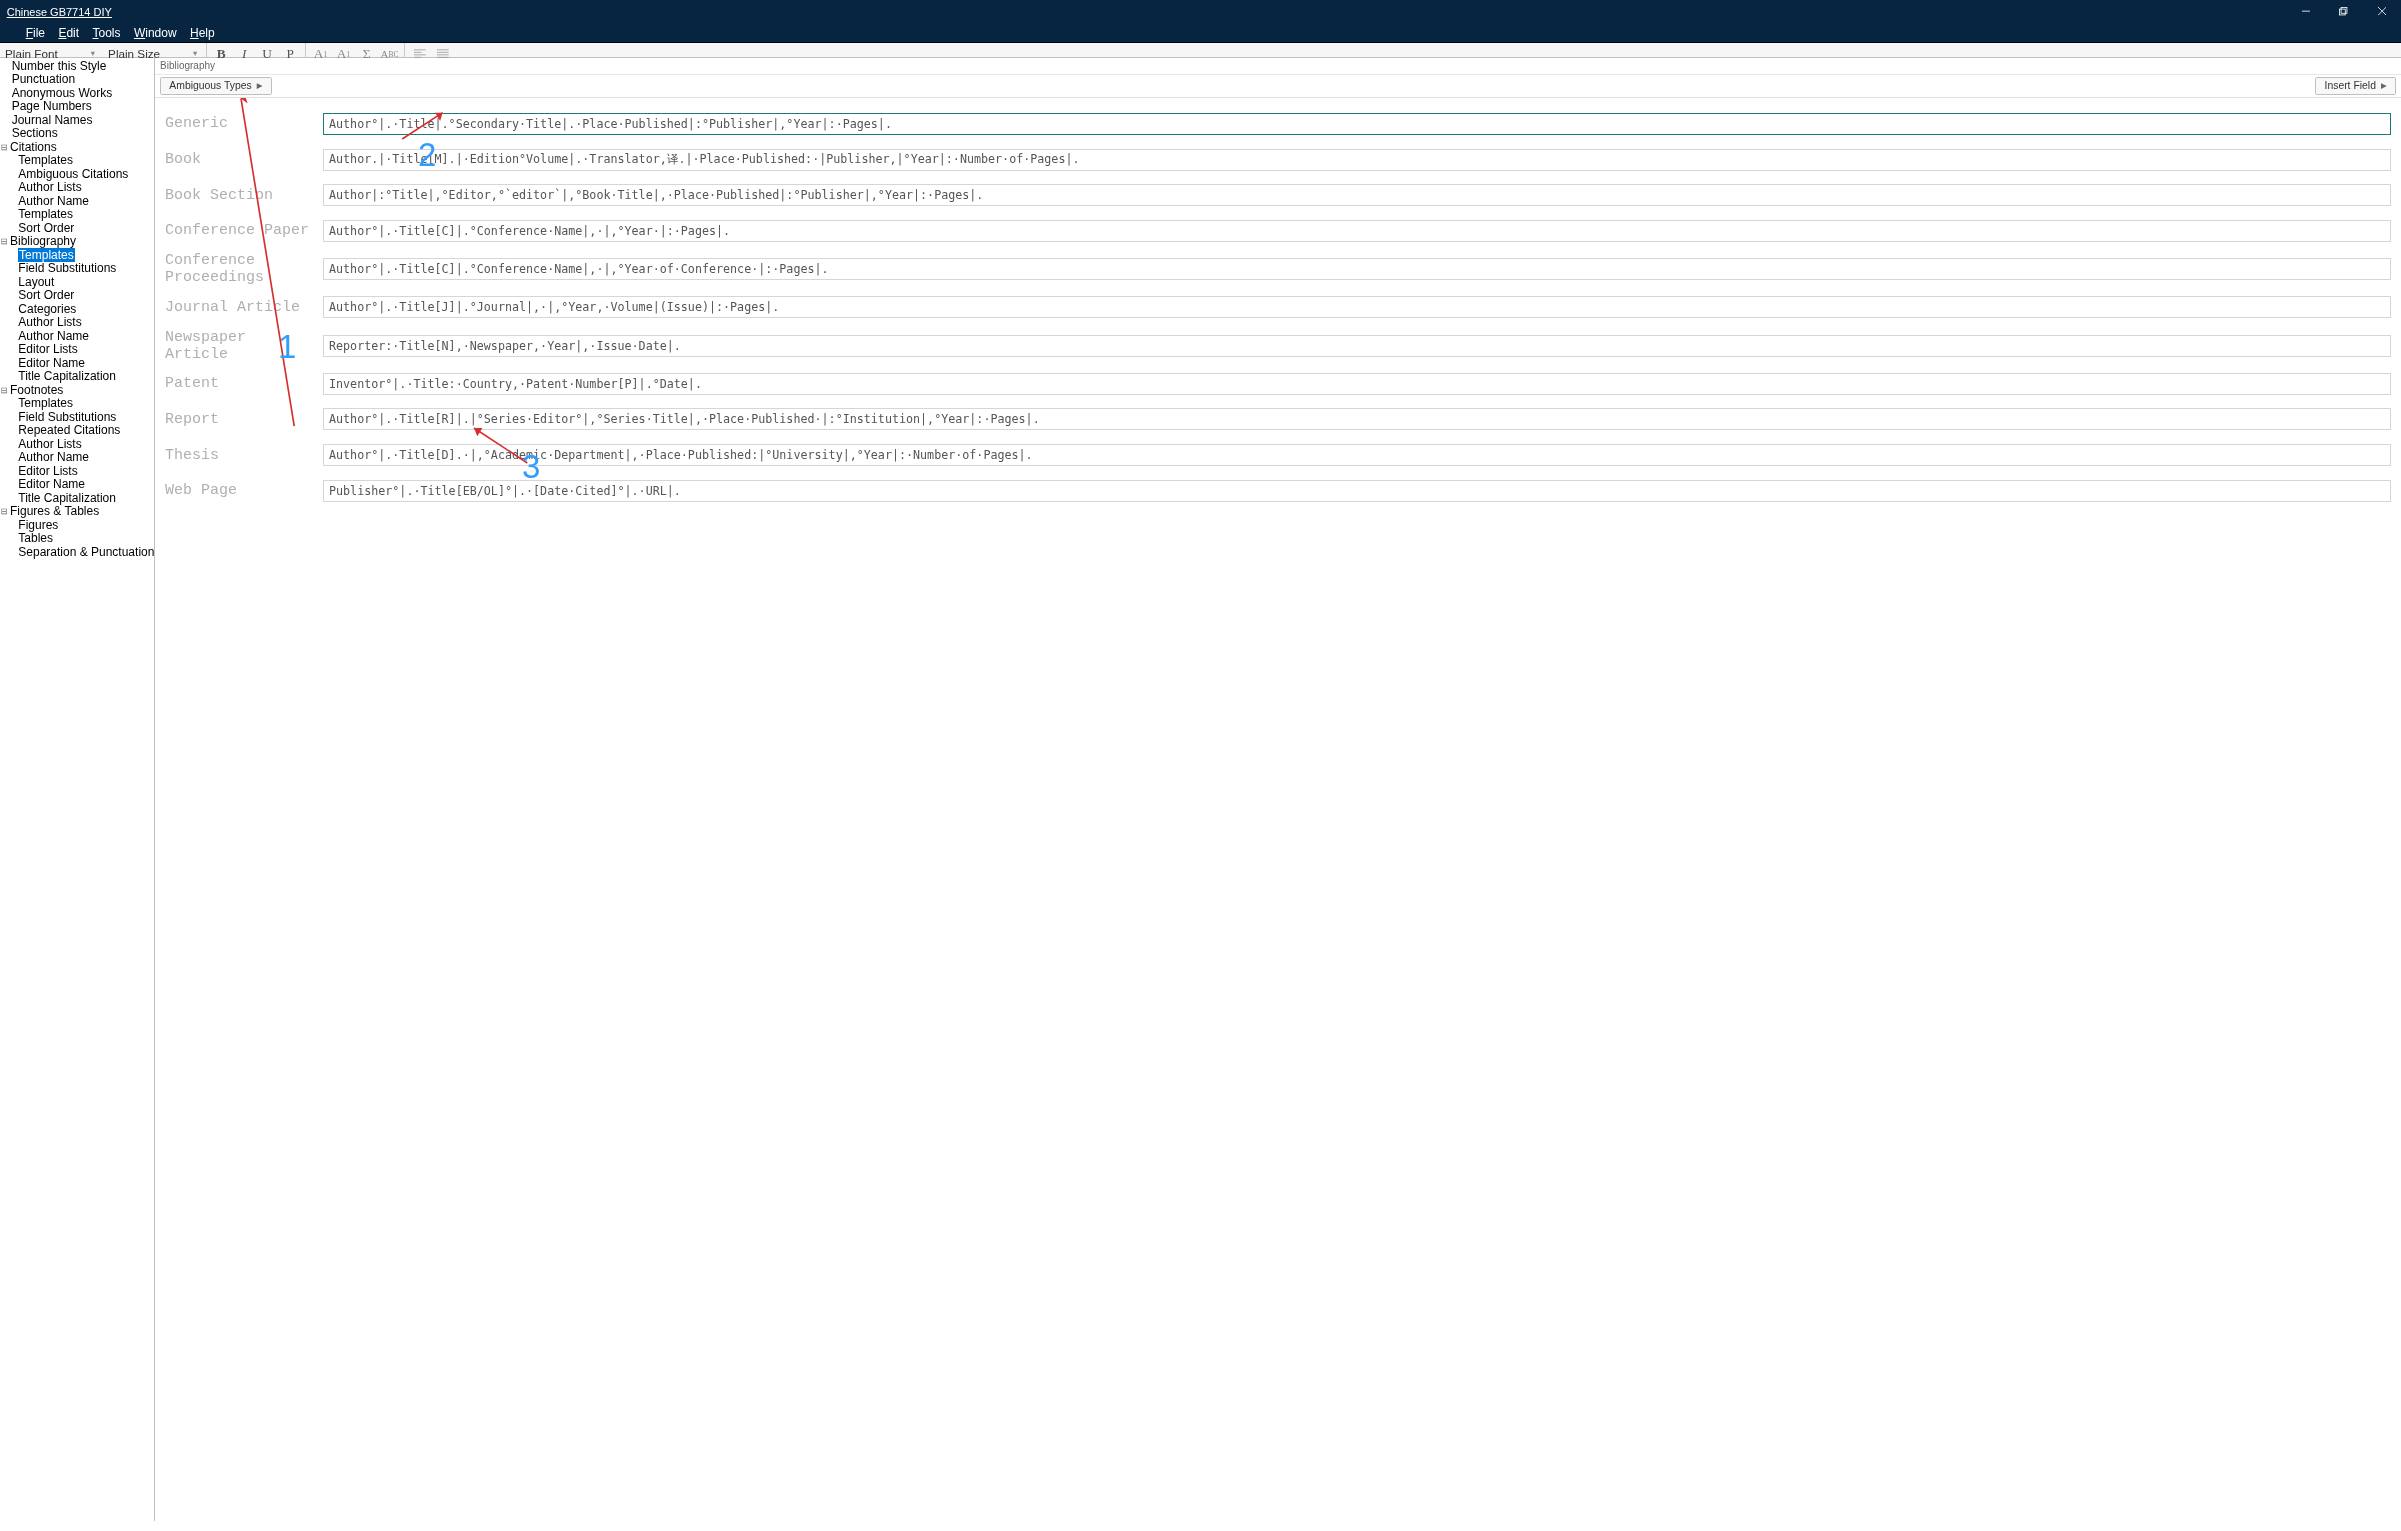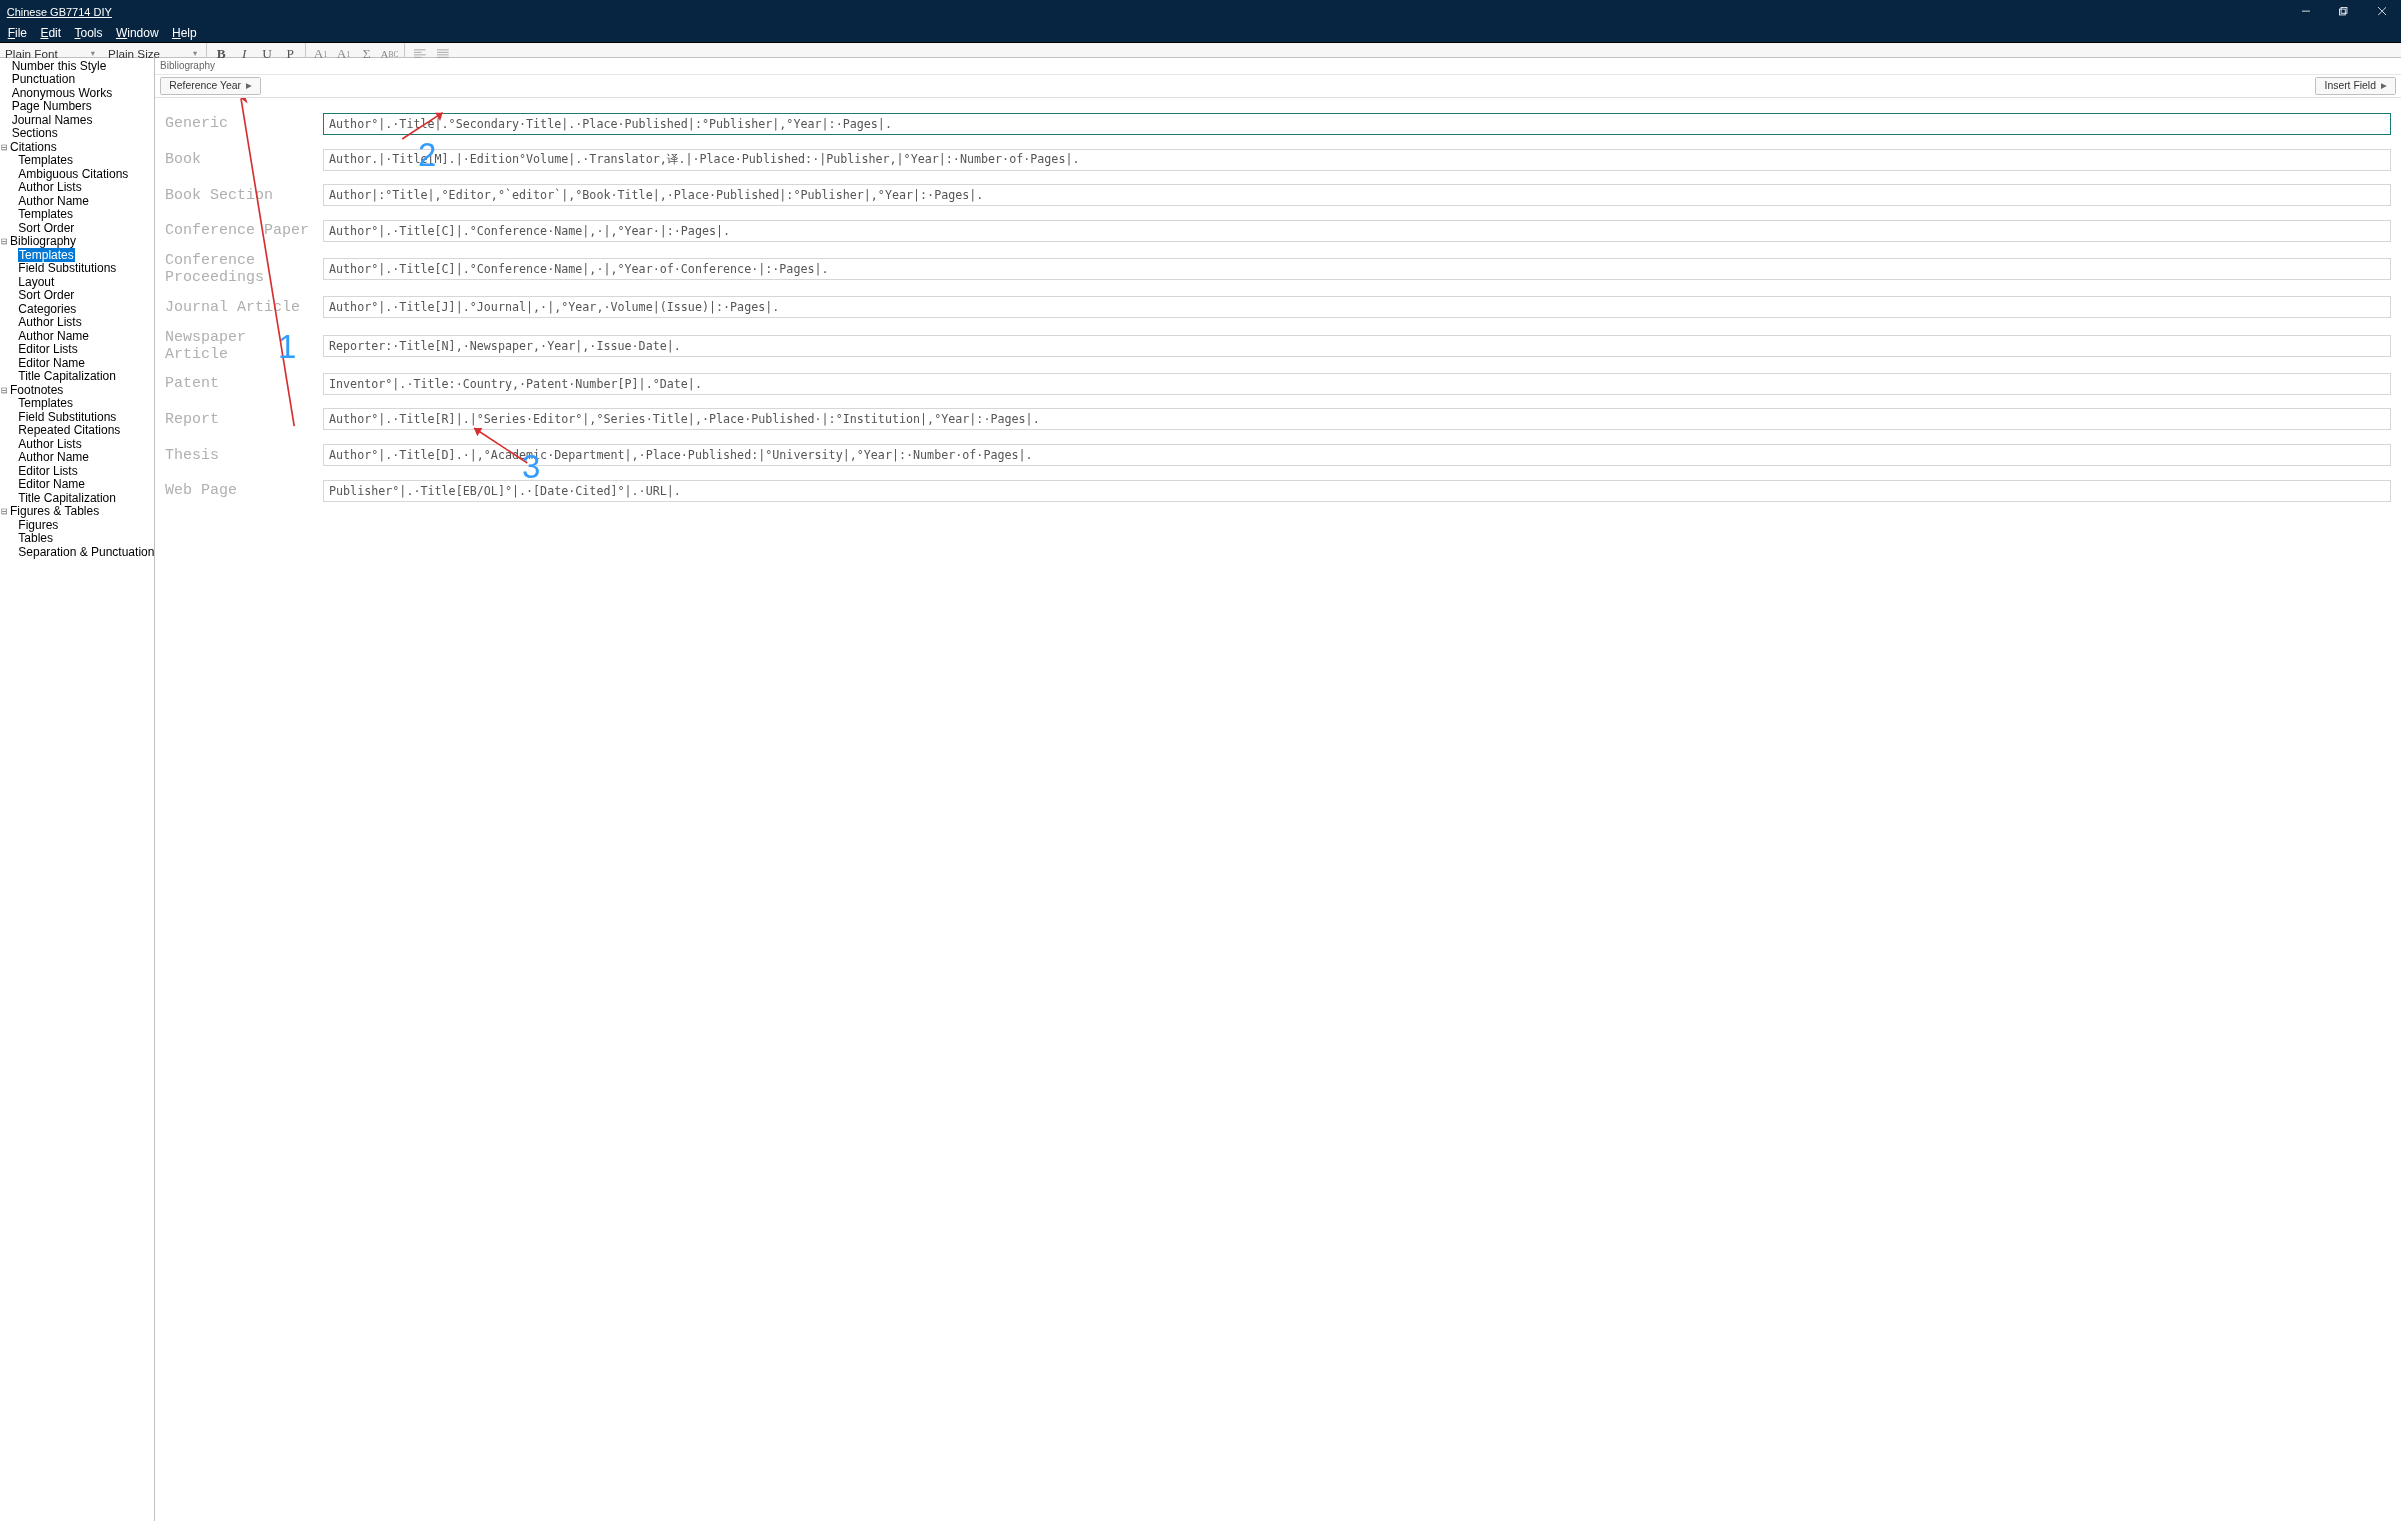--- a/index.html
+++ b/index.html
@@ -2,21 +2,21 @@
 <html><head>
 <meta charset="utf-8">
 <style>
   * { box-sizing: border-box; margin: 0; padding: 0; }
   html, body { width: 100%; height: 100%; font-family: "Segoe UI", Arial, sans-serif; font-size: 11.7px; background: #fff; overflow: hidden; }
 
   .titlebar { height: 23px; background: #072541; color: #fff; display: flex; align-items: center; padding-left: 6.7px; font-size: 11px; text-decoration: underline; }
   .titlebar-spacer { flex: 1; }
   .tb-btn { width: 38px; height: 23px; display: flex; align-items: center; justify-content: center; color: #fff; font-size: 11px; }
 
-  .menubar { height: 20px; background: #072541; color: #fff; display: flex; align-items: center; padding-left: 1px; font-size: 12px; border-bottom: 0.8px solid #000; }
+  .menubar { height: 20px; background: #072541; color: #fff; display: flex; align-items: center; padding-left: 19px; font-size: 12px; border-bottom: 0.8px solid #000; }
   .menubar .mi { padding: 1.7px 6.7px; }
 
   .toolbar { height: 15px; background: #f6f6f6; border-bottom: 0.8px solid #c0c0c0; display: flex; align-items: flex-start; }
   .combo { display: flex; align-items: center; height: 20px; padding: 0 5px; font-size: 11.7px; color: #333; margin-right: 0; }
   .combo .chev { margin-left: 33px; font-size: 8.3px; color: #888; }
   .sep { width: 0.8px; height: 20px; background: #c8c8c8; margin: 0 3.3px; }
   .fmt-btn { width: 23px; height: 22px; display: flex; align-items: center; justify-content: center; color: #888; font-family: "Times New Roman", serif; font-size: 13.3px; }
   .fmt-btn.dark { color: #555; }
   .fmt-btn svg { display:block; }
 
@@ -245,21 +245,21 @@
         </div>
       </div>
   </div>
 
   <div class="main">
     <div class="crumb">
       <span>Bibliography</span>
     </div>
     <div class="subbar">
       <div class="subbtn">
-        <span>Reference Year</span>
+        <span>Ambiguous Types</span>
         <span class="tri">▶</span>
       </div>
       <div class="spacer"></div>
       <div class="subbtn">
         <span>Insert Field</span>
         <span class="tri">▶</span>
       </div>
     </div>
     <div class="templates-area">
       <div id="rows">

